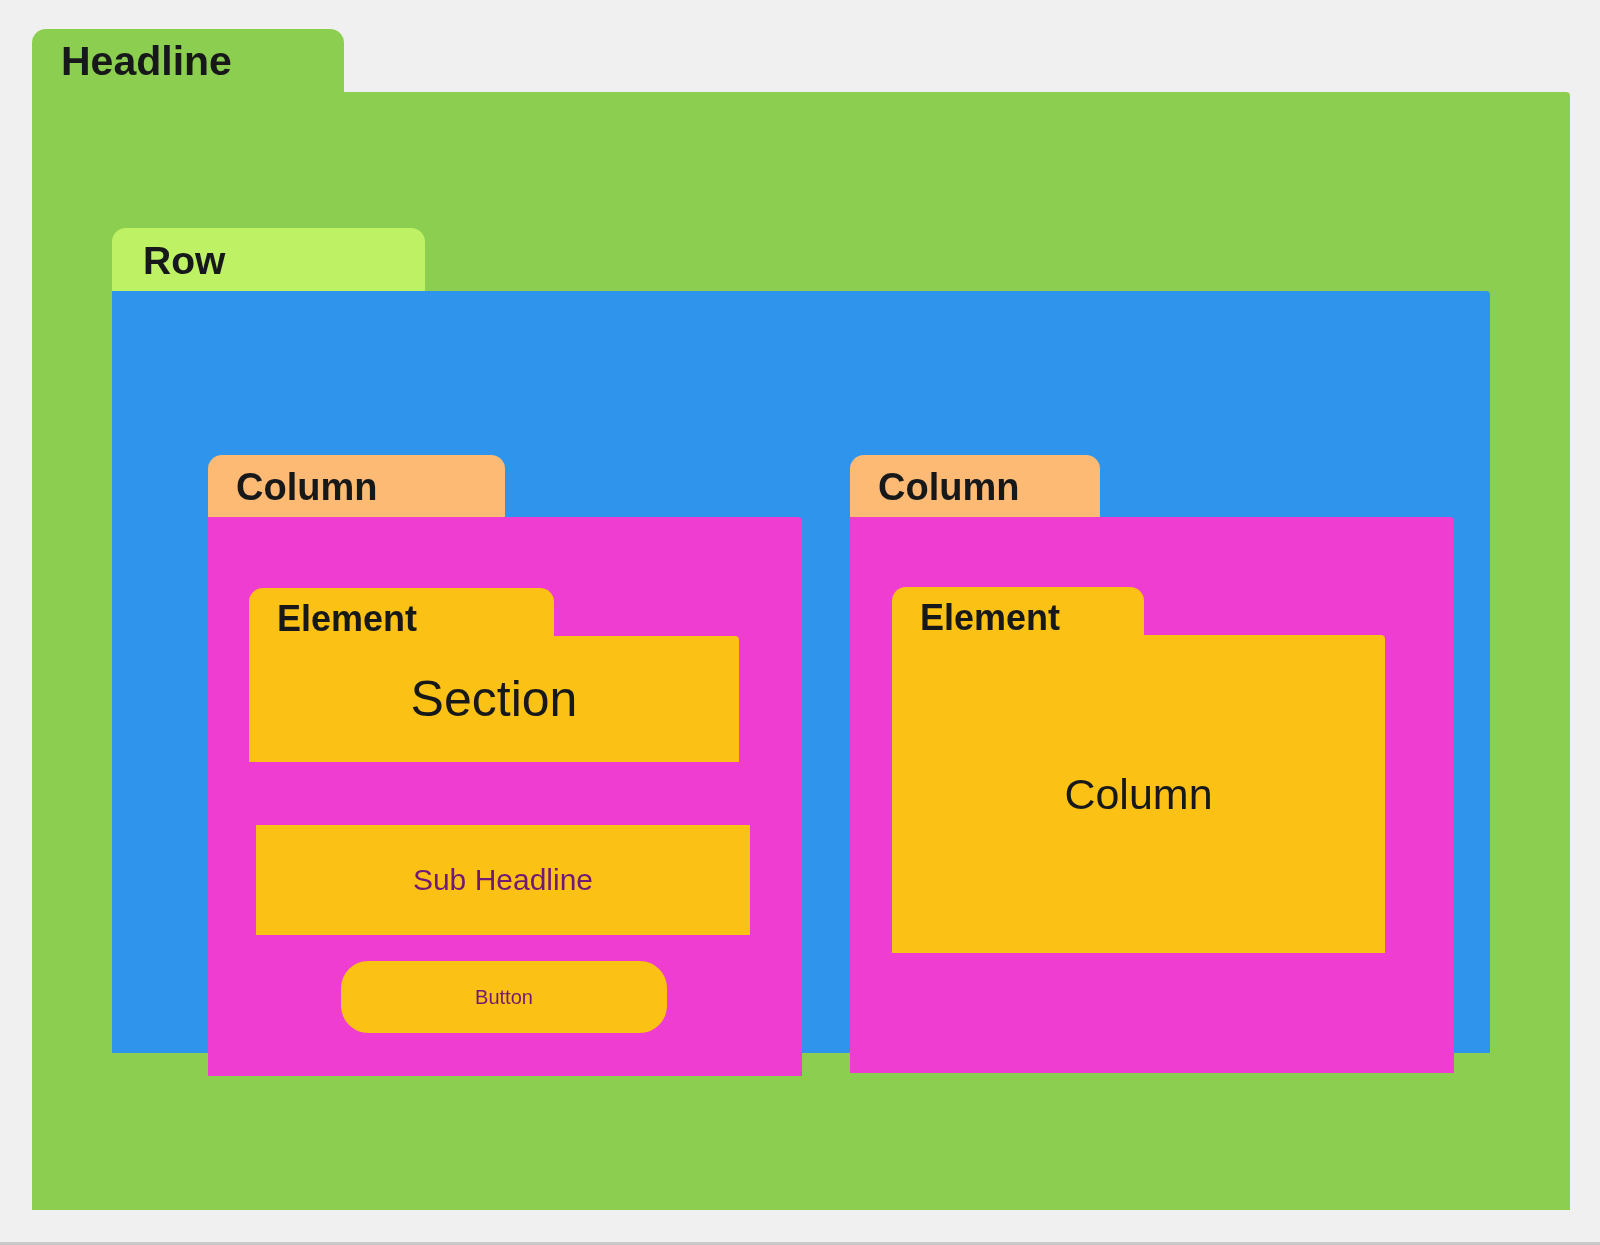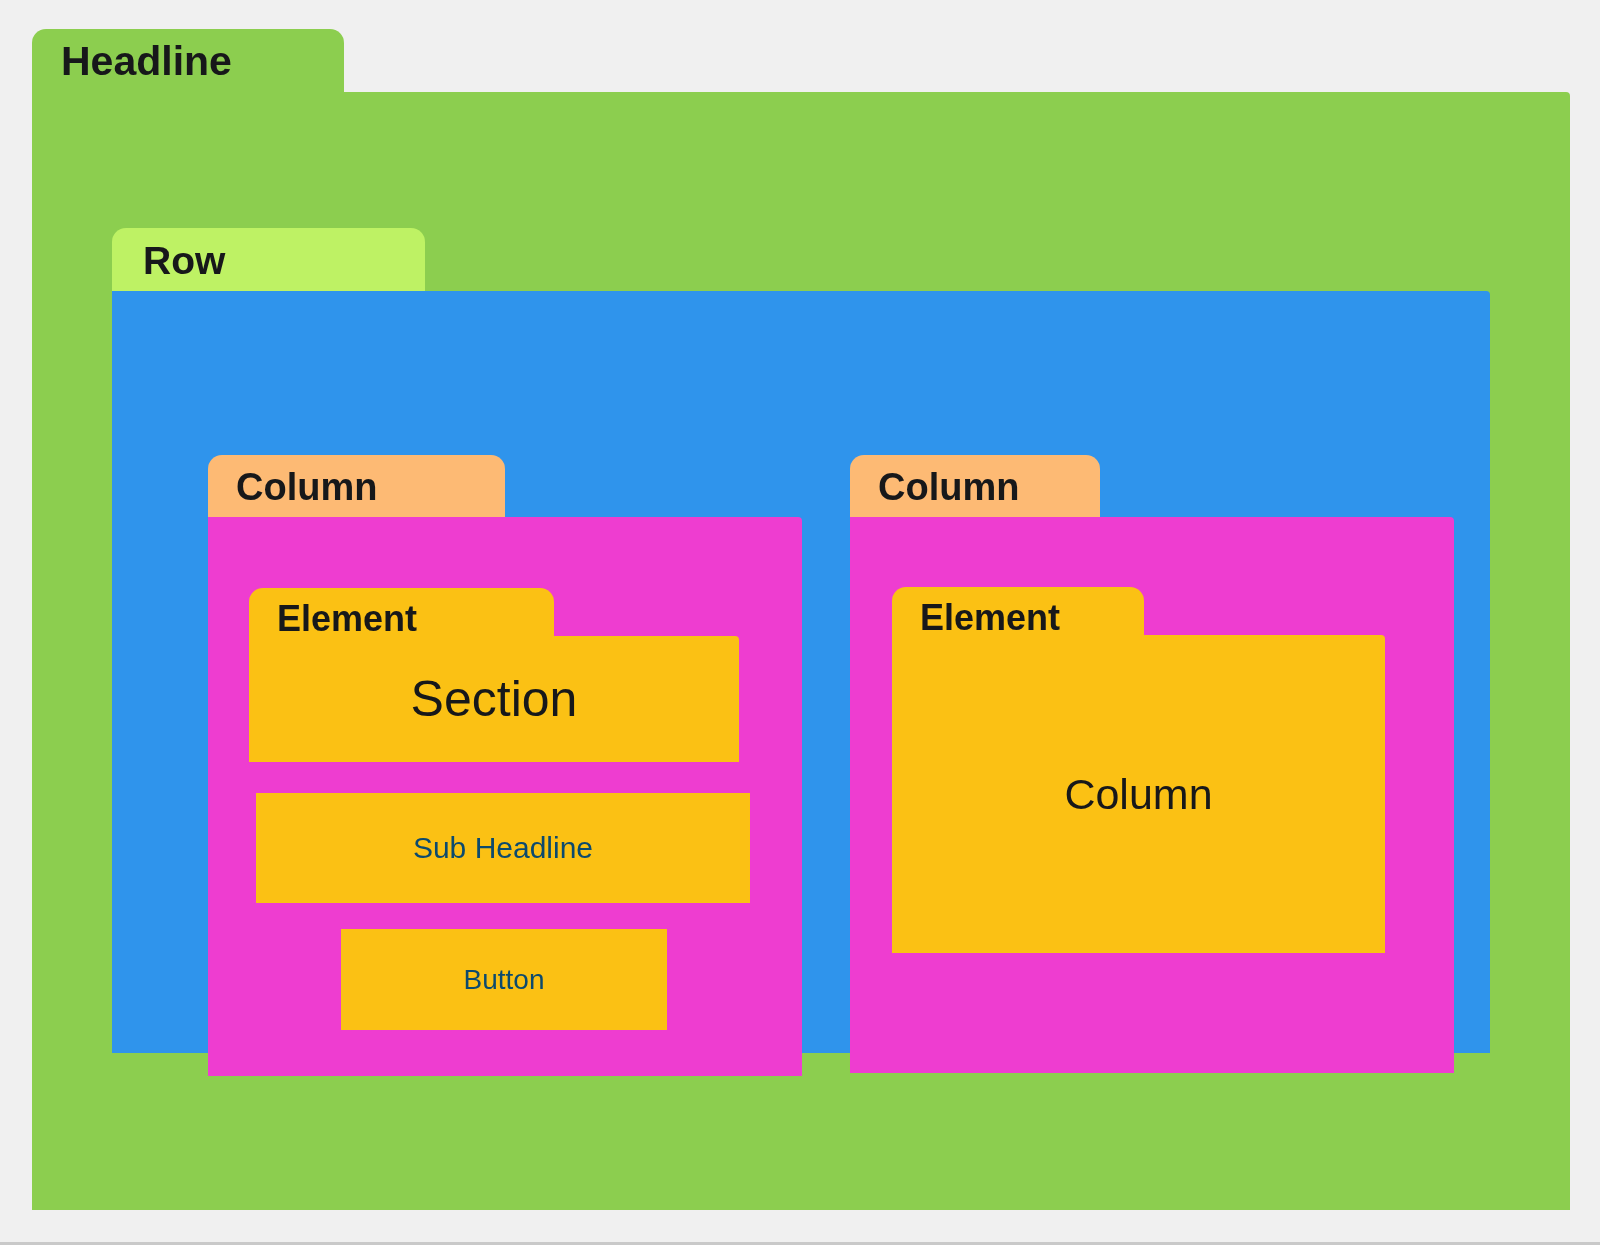--- a/index.html
+++ b/index.html
@@ -129,39 +129,41 @@
   #element-image > .body > .body-label {
     top: 50%;
     transform: translateY(-50%);
     font-size: 43px;
   }
 
   
   .plain-box {
     position: absolute;
     background: #fbc114;
-    color: #0c4a6e;
+    color: #701a75;
     display: flex;
     align-items: center;
     justify-content: center;
     box-sizing: border-box;
+    margin-top: 32px;
   }
   #box-subheadline {
     left: 48px;
     top: 276px;
     width: 494px;
     height: 110px;
     font-size: 30px;
   }
   #box-button {
     left: 133px;
     top: 412px;
     width: 326px;
-    height: 101px;
-    font-size: 28px;
+    height: 72px;
+    font-size: 20px;
+    border-radius: 27px;
   }
 </style>
 </head>
 <body>
 
 <div id="canvas">
 
   <div class="folder" id="section-block">
     <div class="tab">
       <span class="tab-label">Headline</span>

